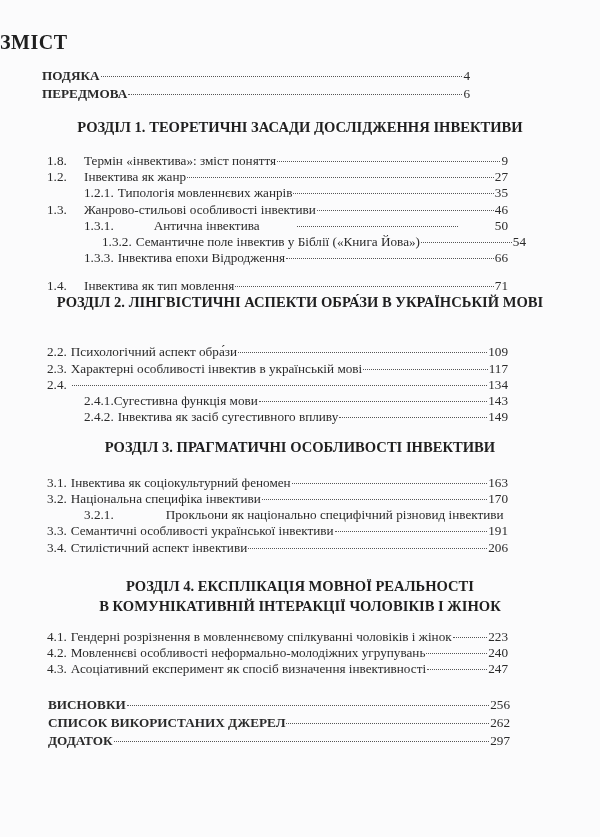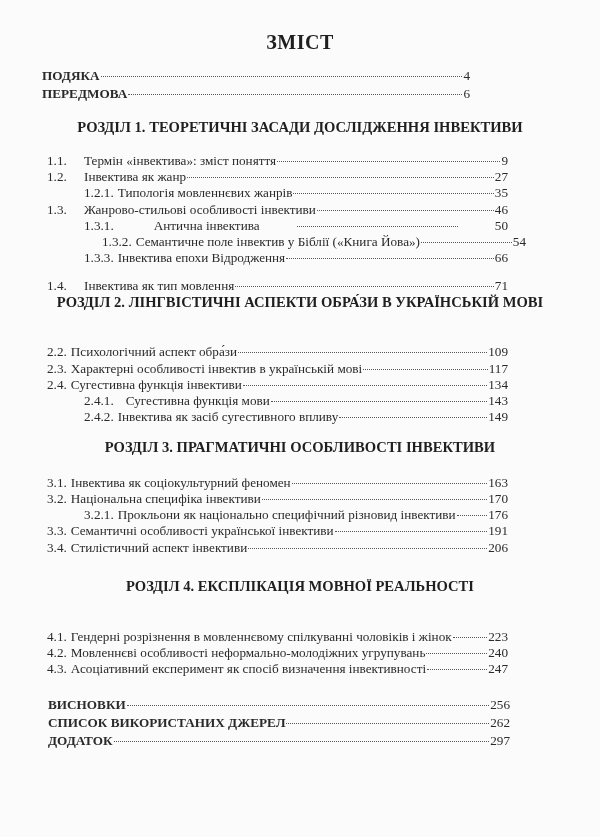--- a/index.html
+++ b/index.html
@@ -5,21 +5,21 @@
   html, body { margin: 0; padding: 0; }
   body {
     width: 600px; height: 837px; overflow: hidden;
     background: #fbfbfc;
     font-family: "Liberation Serif", "DejaVu Serif", serif;
     color: #2a2a2a;
     position: relative;
   }
   .page { position: absolute; left: 0; top: 0; width: 600px; height: 837px; }
   .title {
-    position: absolute; top: 31px; left: 0; width: 600px; text-align: center;
+    position: absolute; top: 31px; left: 0; width: 600px; text-align: left;
     font-weight: bold; font-size: 20px; letter-spacing: 0.5px; color: #1f1f1f;
   }
   .row {
     position: absolute; display: flex; align-items: baseline;
     font-size: 13.2px; line-height: 16px; height: 16px; white-space: nowrap;
   }
   .row .num { display: inline-block; }
   .row .lbl { }
   .row .dots {
     flex: 1; overflow: hidden; margin: 0 1px;
@@ -46,21 +46,21 @@
   </div>
   <div class="row top-row" style="top:86px;left:42px;width:428px;">
     <span class="lbl">ПЕРЕДМОВА</span>
     <span class="dots"></span>
     <span class="pg" style="font-weight:normal">6</span>
   </div>
 
   <div class="chapter" style="top:118px;">РОЗДІЛ 1. ТЕОРЕТИЧНІ ЗАСАДИ ДОСЛІДЖЕННЯ ІНВЕКТИВИ</div>
 
   <div class="row" style="top:153px;left:47px;width:461px;">
-    <span class="num" style="width:37px">1.1.</span>
+    <span class="num" style="width:37px">1.8.</span>
     <span class="lbl">Термін «інвектива»: зміст поняття</span>
     <span class="dots"></span>
     <span class="pg">9</span>
   </div>
   <div class="row" style="top:169px;left:47px;width:461px;">
     <span class="num" style="width:37px">1.2.</span>
     <span class="lbl">Інвектива як жанр</span>
     <span class="dots"></span>
     <span class="pg">27</span>
   </div>
@@ -110,26 +110,25 @@
     <span class="pg">109</span>
   </div>
   <div class="row" style="top:361px;left:47px;width:461px;">
     <span class="num" style="margin-right:4px">2.3.</span>
     <span class="lbl">Характерні особливості інвектив в українській мові</span>
     <span class="dots"></span>
     <span class="pg">117</span>
   </div>
   <div class="row" style="top:377px;left:47px;width:461px;">
     <span class="num" style="margin-right:4px">2.4.</span>
-    <span class="lbl">Сугестивна функція інвективи</span>
     <span class="dots"></span>
     <span class="pg">134</span>
   </div>
   <div class="row" style="top:393px;left:84px;width:424px;">
-    <span class="num" style="margin-right:12px">2.4.1.</span>
+    <span class="num" style="margin-right:0">2.4.1.</span>
     <span class="lbl">Сугестивна функція мови</span>
     <span class="dots"></span>
     <span class="pg">143</span>
   </div>
   <div class="row" style="top:409px;left:84px;width:424px;">
     <span class="num" style="margin-right:4px">2.4.2.</span>
     <span class="lbl">Інвектива як засіб сугестивного впливу</span>
     <span class="dots"></span>
     <span class="pg">149</span>
   </div>
@@ -141,40 +140,41 @@
     <span class="lbl">Інвектива як соціокультурний феномен</span>
     <span class="dots"></span>
     <span class="pg">163</span>
   </div>
   <div class="row" style="top:491px;left:47px;width:461px;">
     <span class="num" style="margin-right:4px">3.2.</span>
     <span class="lbl">Національна специфіка інвективи</span>
     <span class="dots"></span>
     <span class="pg">170</span>
   </div>
-  <div class="row" style="top:507px;left:84px;width:424px;">
+  <div class="row" style="top:507px;left:84px;width:424px;gap:48px;">
     <span class="num" style="margin-right:4px">3.2.1.</span>
     <span class="lbl">Прокльони як національно специфічний різновид інвективи</span>
     <span class="dots"></span>
     <span class="pg">176</span>
   </div>
   <div class="row" style="top:523px;left:47px;width:461px;">
     <span class="num" style="margin-right:4px">3.3.</span>
     <span class="lbl">Семантичні особливості української інвективи</span>
     <span class="dots"></span>
     <span class="pg">191</span>
   </div>
   <div class="row" style="top:540px;left:47px;width:461px;">
     <span class="num" style="margin-right:4px">3.4.</span>
     <span class="lbl">Стилістичний аспект інвективи</span>
     <span class="dots"></span>
     <span class="pg">206</span>
   </div>
 
   <div class="chapter" style="top:577px;">РОЗДІЛ 4. ЕКСПЛІКАЦІЯ МОВНОЇ РЕАЛЬНОСТІ</div>
+  <div class="chapter" style="top:597px;">В КОМУНІКАТИВНІЙ ІНТЕРАКЦІЇ ЧОЛОВІКІВ І ЖІНОК</div>
 
   <div class="row" style="top:629px;left:47px;width:461px;">
     <span class="num" style="margin-right:4px">4.1.</span>
     <span class="lbl">Гендерні розрізнення в мовленнєвому спілкуванні чоловіків і жінок</span>
     <span class="dots"></span>
     <span class="pg">223</span>
   </div>
   <div class="row" style="top:645px;left:47px;width:461px;">
     <span class="num" style="margin-right:4px">4.2.</span>
     <span class="lbl">Мовленнєві особливості неформально-молодіжних угрупувань</span>

